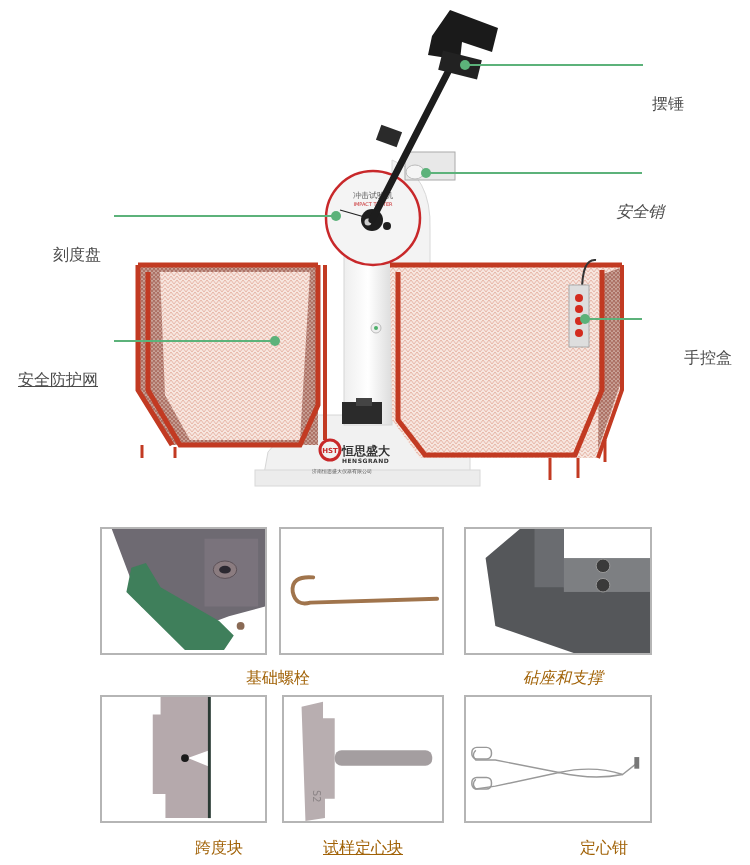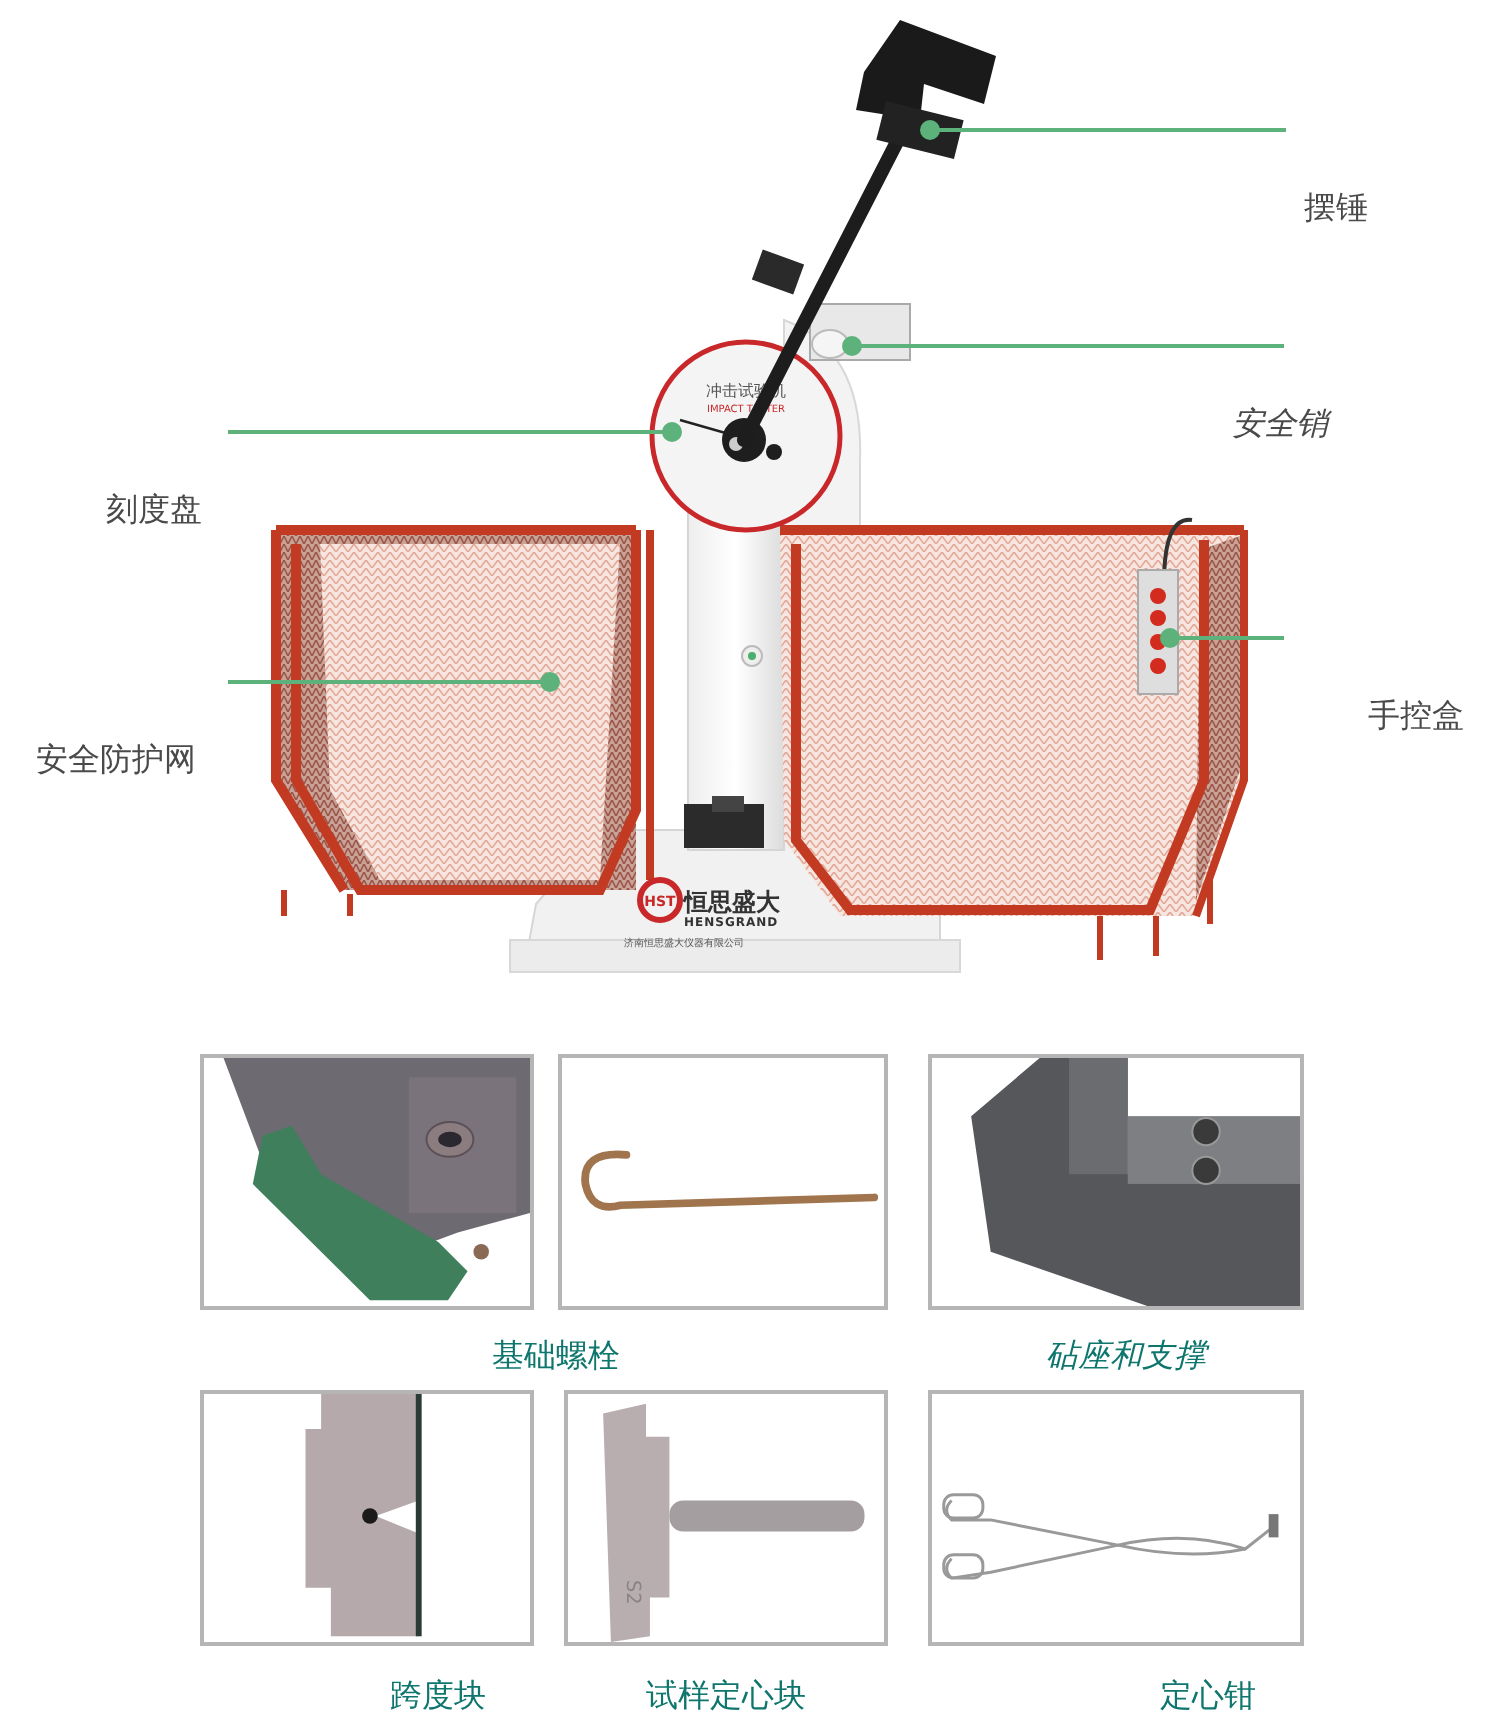--- a/index.html
+++ b/index.html
@@ -10,21 +10,21 @@
   .callout-label { position: absolute; font-size: 16px; color: #4a4a4a; white-space: nowrap; line-height: 20px; margin-top: 39px; }
   .callout-line { position: absolute; height: 2px; background: #5cb27a; }
   .callout-dot { position: absolute; width: 10px; height: 10px; border-radius: 50%; background: #5cb27a; }
 
   
   .machine { position: absolute; left: 0; top: 0; width: 750px; height: 500px; }
 
   
   .thumb { position: absolute; border: 2px solid #b5b5b5; background: #fff; overflow: hidden; }
   .thumb svg { position: absolute; left: 0; top: 0; width: 100%; height: 100%; }
-  .thumb-caption { position: absolute; font-size: 16px; color: #0f766e; text-align: center; white-space: nowrap; line-height: 20px; }
+  .thumb-caption { position: absolute; font-size: 16px; color: #a16207; text-align: center; white-space: nowrap; line-height: 20px; }
 </style>
 </head>
 <body>
 
 <div class="machine">
   <svg width="750" height="500" viewBox="0 0 750 500" xmlns="http://www.w3.org/2000/svg">
     <defs>
       <pattern id="mesh" width="6" height="4" patternUnits="userSpaceOnUse">
         <rect width="6" height="4" fill="#f7e6df"></rect>
         <path d="M0 4 L3 0 L6 4" stroke="#e2a898" stroke-width="0.8" fill="none"></path>
@@ -121,21 +121,21 @@
 <div class="callout-label" style="left:652px; top:55px;">摆锤</div>
 
 <div class="callout-dot" style="left:421px; top:168px;"></div>
 <div class="callout-line" style="left:426px; top:172px; width:216px;"></div>
 <div class="callout-label" style="left:616px; top:163px;font-style:italic;">安全销</div>
 
 <div class="callout-label" style="left:53px; top:206px;">刻度盘</div>
 <div class="callout-line" style="left:114px; top:215px; width:222px;"></div>
 <div class="callout-dot" style="left:331px; top:211px;"></div>
 
-<div class="callout-label" style="left:18px; top:331px;">安全防护网</div>
+<div class="callout-label" style="left:18px; top:331px;text-decoration:underline;">安全防护网</div>
 <div class="callout-line" style="left:114px; top:340px; width:160px;"></div>
 <div class="callout-dot" style="left:270px; top:336px;"></div>
 
 <div class="callout-dot" style="left:580px; top:314px;"></div>
 <div class="callout-line" style="left:585px; top:318px; width:57px;"></div>
 <div class="callout-label" style="left:684px; top:309px;">手控盒</div>
 
 <div class="thumb" style="left:100px; top:527px; width:167px; height:128px;">
   <svg viewBox="0 0 167 128" preserveAspectRatio="none">
     <rect width="167" height="128" fill="#ffffff"></rect>
@@ -192,14 +192,14 @@
     <rect width="188" height="128" fill="#ffffff"></rect>
     <path d="M10 55 Q5 60 10 65 L30 65 L95 78 Q130 70 160 80 L175 68" stroke="#999" stroke-width="1.5" fill="none"></path>
     <path d="M10 85 Q5 90 10 95 L30 92 L95 78 Q130 86 160 80" stroke="#999" stroke-width="1.5" fill="none"></path>
     <rect x="6" y="52" width="20" height="12" rx="5" fill="none" stroke="#999" stroke-width="1.5"></rect>
     <rect x="6" y="83" width="20" height="12" rx="5" fill="none" stroke="#999" stroke-width="1.5"></rect>
     <rect x="172" y="62" width="5" height="12" fill="#777"></rect>
   </svg>
 </div>
 
 <div class="thumb-caption" style="left:123px; top:838px; width:120px;text-align:right;">跨度块</div>
-<div class="thumb-caption" style="left:303px; top:838px; width:120px;">试样定心块</div>
+<div class="thumb-caption" style="left:303px; top:838px; width:120px;text-decoration:underline;">试样定心块</div>
 <div class="thumb-caption" style="left:498px; top:838px; width:130px;text-align:right;">定心钳</div>
 
 </body></html>

